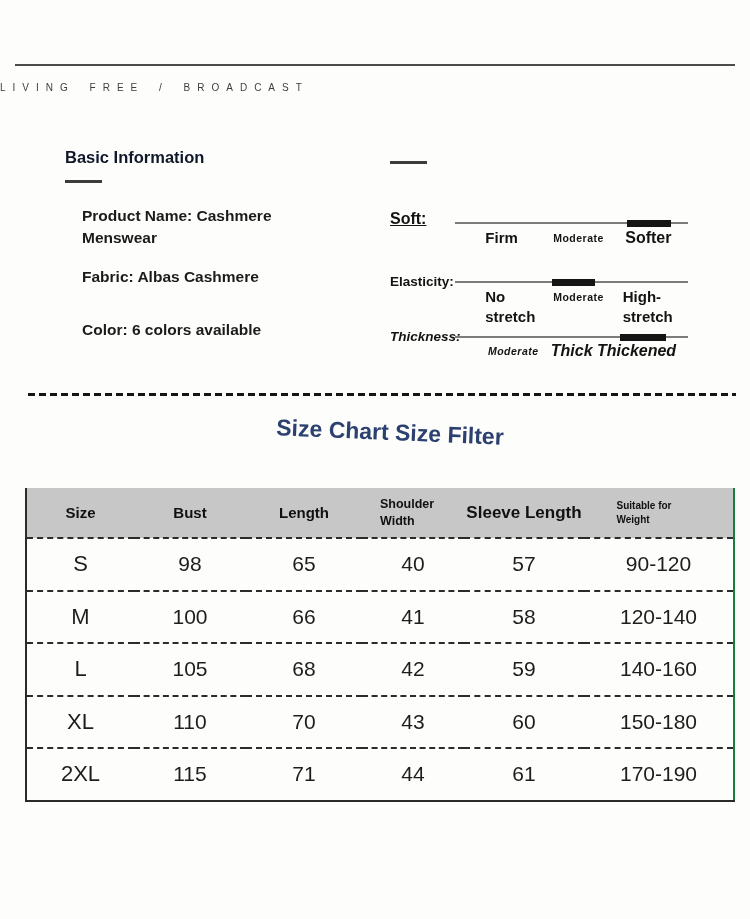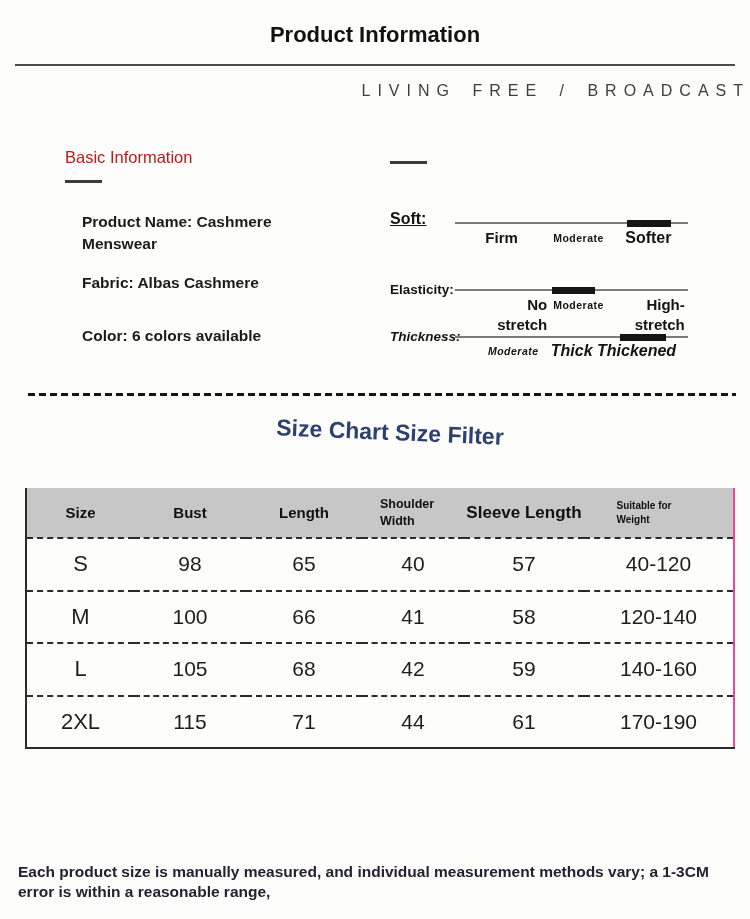--- a/index.html
+++ b/index.html
@@ -11,71 +11,71 @@
   .title {
     position:absolute; top:22px; left:0; width:100%;
     text-align:center; font-size:22px; font-weight:bold; color:#111;
   }
   .top-rule {
     position:absolute; top:64px; left:15px; right:15px;
     border-top:2px solid #4c4c4c;
   }
   .tagline {
     position:absolute; top:82px; left:0; width:100%;
-    text-align:right; font-size:16px; color:#3e3e3e;
+    text-align:left; font-size:10px; color:#3e3e3e;
     letter-spacing:7px; word-spacing:5px;
   }
   
-  .sec-heading { font-size:16.5px; font-weight:normal; color:#b91c1c; }
+  .sec-heading { font-size:16.5px; font-weight:bold; color:#0f172a; }
   .sec-underline { width:37px; border-top:3px solid #3c3c3c; margin-top:13px; }
   
   .basic { position:absolute; top:148px; left:65px; width:265px; }
-  .basic-items { margin-top:28px; padding-left:17px; }
+  .basic-items { margin-top:22px; padding-left:17px; }
   .basic-item { font-size:15.5px; font-weight:bold; line-height:22px; width:235px; }
   .basic-item.b0 { margin-bottom:17px; }
   .basic-item.b1 { margin-bottom:31px; }
   
   .commodity { position:absolute; top:148px; left:390px; width:302px; }
   .crow { position:absolute; left:0; right:0; }
   .crow .clabel { position:absolute; left:0; top:0; font-weight:bold; color:#131313; }
   .crow .track { position:absolute; left:65px; right:4px; border-top:2px solid #7c7c7c; }
   .indicator { position:absolute; top:-4.5px; height:7px; background:#151515; }
   .ticks { position:absolute; left:65px; right:4px; height:44px; }
   .tick { position:absolute; font-weight:bold; color:#131313; white-space:nowrap; }
   .tick.center { transform:translateX(-50%); }
   .tick.small { font-size:10.5px; letter-spacing:0.5px; }
   .tick.big { font-size:16px; }
   .tick.mid { font-size:15px; }
   .tick.wrap { white-space:normal; width:62px; line-height:1.3; }
   .row-soft   { top:62px;  height:62px; }
-  .row-elast  { top:133px; height:56px; }
+  .row-elast  { top:125px; height:56px; }
   .row-thick  { top:180px; height:50px;font-style:italic; }
   .row-soft .clabel  { font-size:16px;text-decoration:underline; }
   .row-elast .clabel, .row-thick .clabel { font-size:13.5px; top:1px; }
   .row-soft .track   { top:12px; }
   .row-elast .track, .row-thick .track { top:8px; }
   .row-soft .ticks   { top:19px; }
-  .row-elast .ticks  { top:14px;text-align:right; }
+  .row-elast .ticks  { top:14px; }
   .row-thick .ticks  { top:14px; }
   
   .divider {
     position:absolute; top:393px; left:28px; width:708px; height:3px;
     background:repeating-linear-gradient(90deg,#141414 0 7px,transparent 7px 11px);
   }
   
   .size-heading {
     position:absolute; top:419px; left:0; width:100%; text-align:center;
     font-size:23px; font-weight:bold; color:#2c4170;
     transform:translateX(15px) rotate(2.4deg);
   }
   
   .size-table-wrap { position:absolute; top:488px; left:25px; }
   table.size-table {
     width:708px; border-collapse:collapse; table-layout:fixed;
-    border-left:2px solid #2b2b2b; border-right:2px solid #ec4899; border-bottom:2px solid #2b2b2b;
+    border-left:2px solid #2b2b2b; border-right:2px solid #15803d; border-bottom:2px solid #2b2b2b;
   }
   table.size-table thead tr { background:#c7c7c7; height:50px; }
   table.size-table th {
     font-size:15px; font-weight:bold; color:#111; text-align:center; padding:0; vertical-align:middle;
   }
   table.size-table th .hwrap { display:inline-block; text-align:left; line-height:1.35; }
   table.size-table th.h-shoulder .hwrap { width:66px; font-size:12.5px; }
   table.size-table th.h-sleeve { font-size:17px; }
   table.size-table th.h-weight .hwrap { width:84px; font-size:10px; }
   table.size-table tbody tr { height:52.5px; border-top:2px dashed #2b2b2b; }
@@ -87,21 +87,20 @@
   .note {
     position:absolute; top:862px; left:18px; width:722px;
     font-size:15.5px; font-weight:bold; line-height:20px; color:#262031;
   }
 </style>
 </head>
 <body>
 
 <div class="page">
 
-  <div class="title">Product Information</div>
   <div class="top-rule"></div>
   <div class="tagline">LIVING FREE / BROADCAST</div>
 
   <div class="basic">
     <div class="sec-heading">Basic Information</div>
     <div class="sec-underline"></div>
     <div class="basic-items">
       <div class="basic-item b0">Product Name: Cashmere Menswear</div>
       <div class="basic-item b1">Fabric: Albas Cashmere</div>
       <div class="basic-item b2">Color: 6 colors available</div>
@@ -171,45 +170,52 @@
           <th class="h-weight"><span class="hwrap">Suitable for Weight</span></th>
         </tr>
       </thead>
       <tbody>
         <tr>
           <td class="c-size">S</td>
           <td>98</td>
           <td>65</td>
           <td>40</td>
           <td>57</td>
-          <td>40-120</td>
+          <td>90-120</td>
         </tr>
         <tr>
           <td class="c-size">M</td>
           <td>100</td>
           <td>66</td>
           <td>41</td>
           <td>58</td>
           <td>120-140</td>
         </tr>
         <tr>
           <td class="c-size">L</td>
           <td>105</td>
           <td>68</td>
           <td>42</td>
           <td>59</td>
           <td>140-160</td>
         </tr>
         <tr>
+          <td class="c-size">XL</td>
+          <td>110</td>
+          <td>70</td>
+          <td>43</td>
+          <td>60</td>
+          <td>150-180</td>
+        </tr>
+        <tr>
           <td class="c-size">2XL</td>
           <td>115</td>
           <td>71</td>
           <td>44</td>
           <td>61</td>
           <td>170-190</td>
         </tr>
       </tbody>
     </table>
   </div>
 
-  <div class="note">Each product size is manually measured, and individual measurement methods vary; a 1-3CM error is within a reasonable range,</div>
 
 </div>
 
 </body></html>

